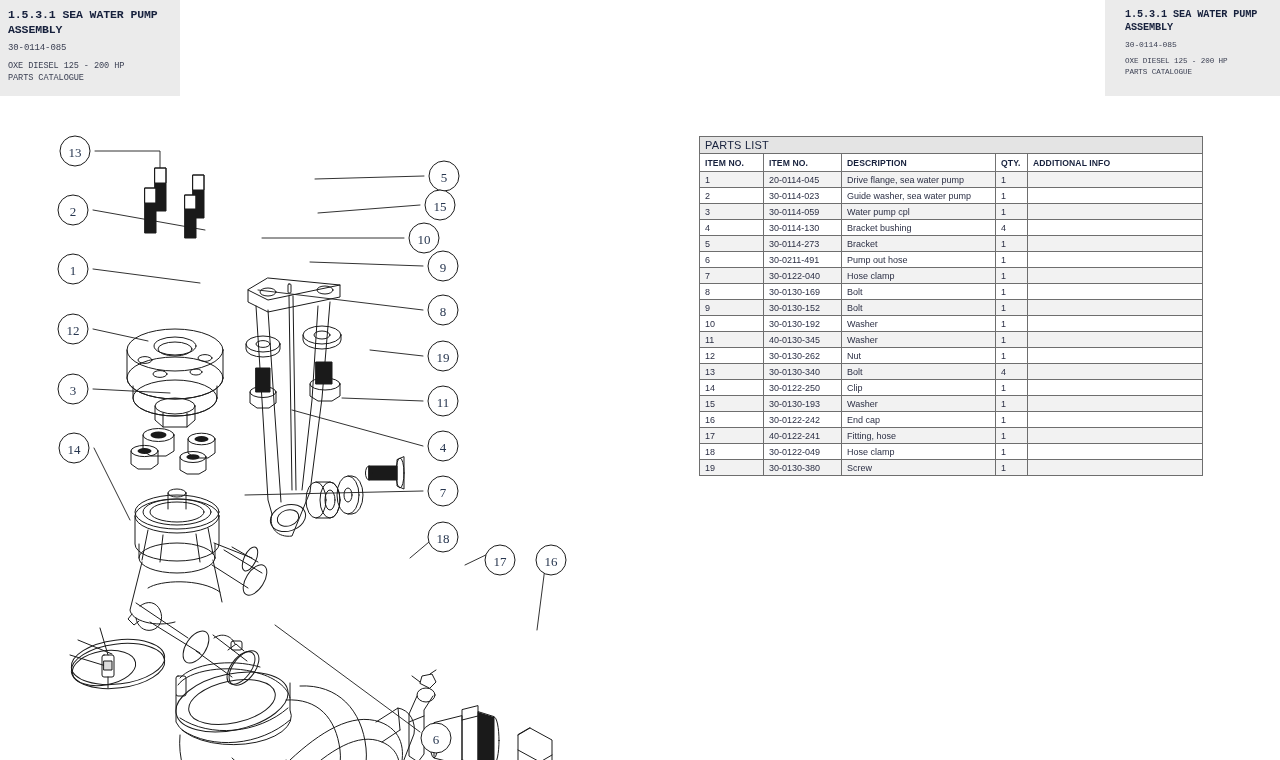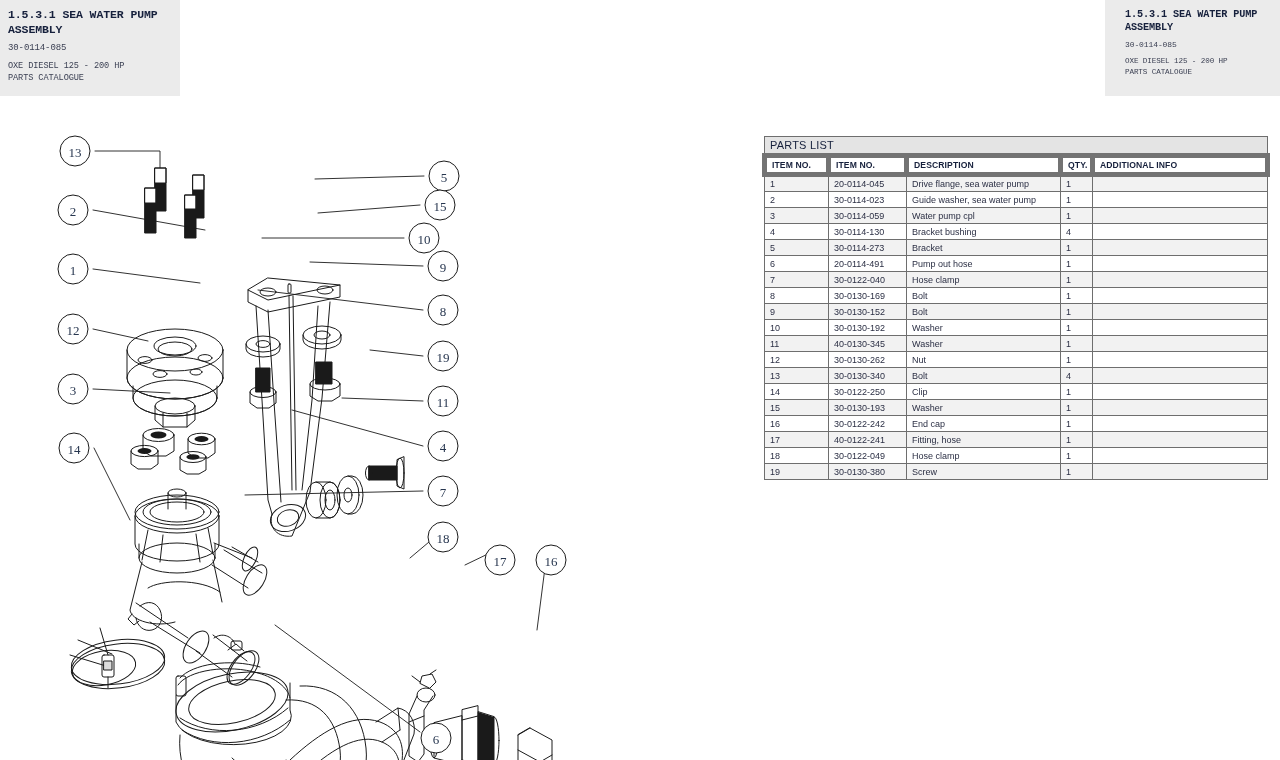--- a/index.html
+++ b/index.html
@@ -32,21 +32,21 @@
   .hdr-sub{
     font-size:8.6px;line-height:11.5px;margin-top:6px;color:#3a3f52;
     letter-spacing:-0.1px;
   }
   .hdr-right .hdr-title{font-size:10.2px;line-height:13px;}
   .hdr-right .hdr-partno{font-size:8px;margin-top:4px;}
   .hdr-right .hdr-sub{font-size:7.6px;line-height:10.5px;margin-top:5px;}
 
   
   .parts-table-wrap{
-    position:absolute;left:762px;top:136px;width:503px;
+    position:absolute;left:699px;top:136px;width:503px;
   }
   table.parts{
     border-collapse:collapse;
     width:503px;
     table-layout:fixed;
     font-size:9px;
     color:#2b2f44;
   }
   table.parts td,table.parts th{
     border:1px solid #6e6e6e;
@@ -67,21 +67,21 @@
     color:#16203c;
     border:1px solid #4a4a4a;
   }
   tr.head th{
     background:#ffffff;
     font-weight:bold;
     font-size:8.6px;
     letter-spacing:0.1px;
     color:#16203c;
     height:18px;
-    border:5px solid #737373;
+    border:1px solid #737373;
   }
   tr.row-odd td{background:#f2f2f2;}
   tr.row-even td{background:#ffffff;}
   col.c-item{width:64px;}
   col.c-part{width:78px;}
   col.c-desc{width:154px;}
   col.c-qty{width:32px;}
   col.c-info{width:175px;}
 
   
@@ -168,21 +168,21 @@
         </tr>
         <tr class="row-odd">
           <td>5</td>
           <td>30-0114-273</td>
           <td>Bracket</td>
           <td>1</td>
           <td></td>
         </tr>
         <tr class="row-even">
           <td>6</td>
-          <td>20-0114-491</td>
+          <td>30-0211-491</td>
           <td>Pump out hose</td>
           <td>1</td>
           <td></td>
         </tr>
         <tr class="row-odd">
           <td>7</td>
           <td>30-0122-040</td>
           <td>Hose clamp</td>
           <td>1</td>
           <td></td>

